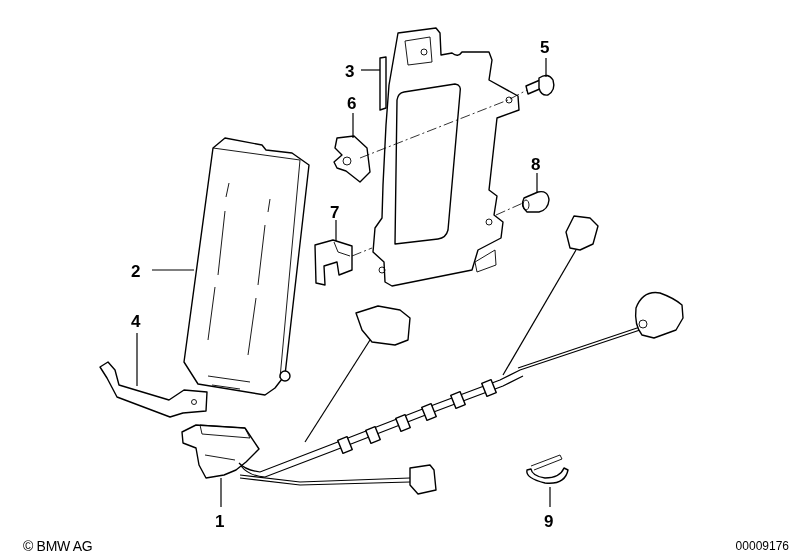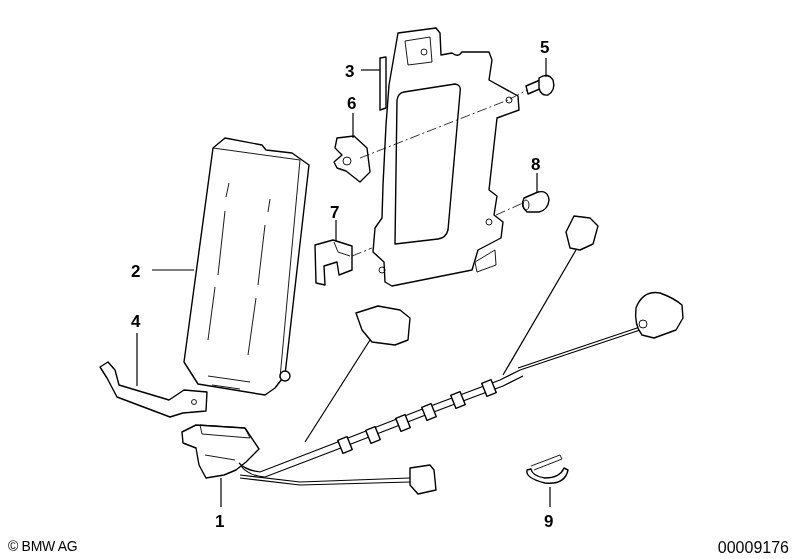--- a/index.html
+++ b/index.html
@@ -5,23 +5,23 @@
   html, body { margin: 0; padding: 0; background: #ffffff; }
   body { width: 799px; height: 559px; position: relative; overflow: hidden;
          font-family: "Liberation Sans", sans-serif; }
   #diagram { position: absolute; left: 0; top: 0; width: 799px; height: 559px; }
   .part { fill: #ffffff; stroke: #000000; stroke-width: 1.4; stroke-linejoin: round; stroke-linecap: round; }
   .thin { fill: none; stroke: #000000; stroke-width: 0.9; }
   .wire { fill: none; stroke: #000000; stroke-width: 1.2; }
   .dash { fill: none; stroke: #000000; stroke-width: 0.8; stroke-dasharray: 10 3 2 3; }
   .leader { stroke: #000000; stroke-width: 1.2; }
   .callout { font-family: "Liberation Sans", sans-serif; font-weight: bold; font-size: 17px; fill: #000; }
-  .footer { position: absolute; font-family: "Liberation Sans", sans-serif; font-size: 13px; color: #000; }
+  .footer { position: absolute; font-family: "Liberation Sans", sans-serif; font-size: 13px; color: #000; margin-left: 15px; }
   #copyright { left: 8px; top: 538px; font-size: 14px; letter-spacing: -0.3px; }
-  #drawing-no { right: 10px; top: 539px; font-size: 16px; }
+  #drawing-no { right: 10px; top: 539px; font-size: 12px; }
 </style>
 </head>
 <body>
 
 <svg id="diagram" viewBox="0 0 799 559" xmlns="http://www.w3.org/2000/svg">
 
   <g>
     <path class="part" d="M398,33 L436,28 L440,33 L441,55 L452,53 Q458,58 462,52 L489,52 L492,60 L489,80 L518,96 L519,110 L497,118 L489,190 L497,196 L494,215 L503,222 L501,238 L478,250 L472,270 L392,286 L385,282 L384,262 L373,252 L375,228 L382,218 L383,185 L386,125 L389,85 Z"></path>
     <path class="part" d="M404,92 L455,84 Q462,85 460,93 L448,230 Q446,238 438,239 L395,244 L397,100 Q398,93 404,92 Z"></path>
     <path class="thin" d="M405,41 L430,37 L432,62 L408,65 Z"></path>

